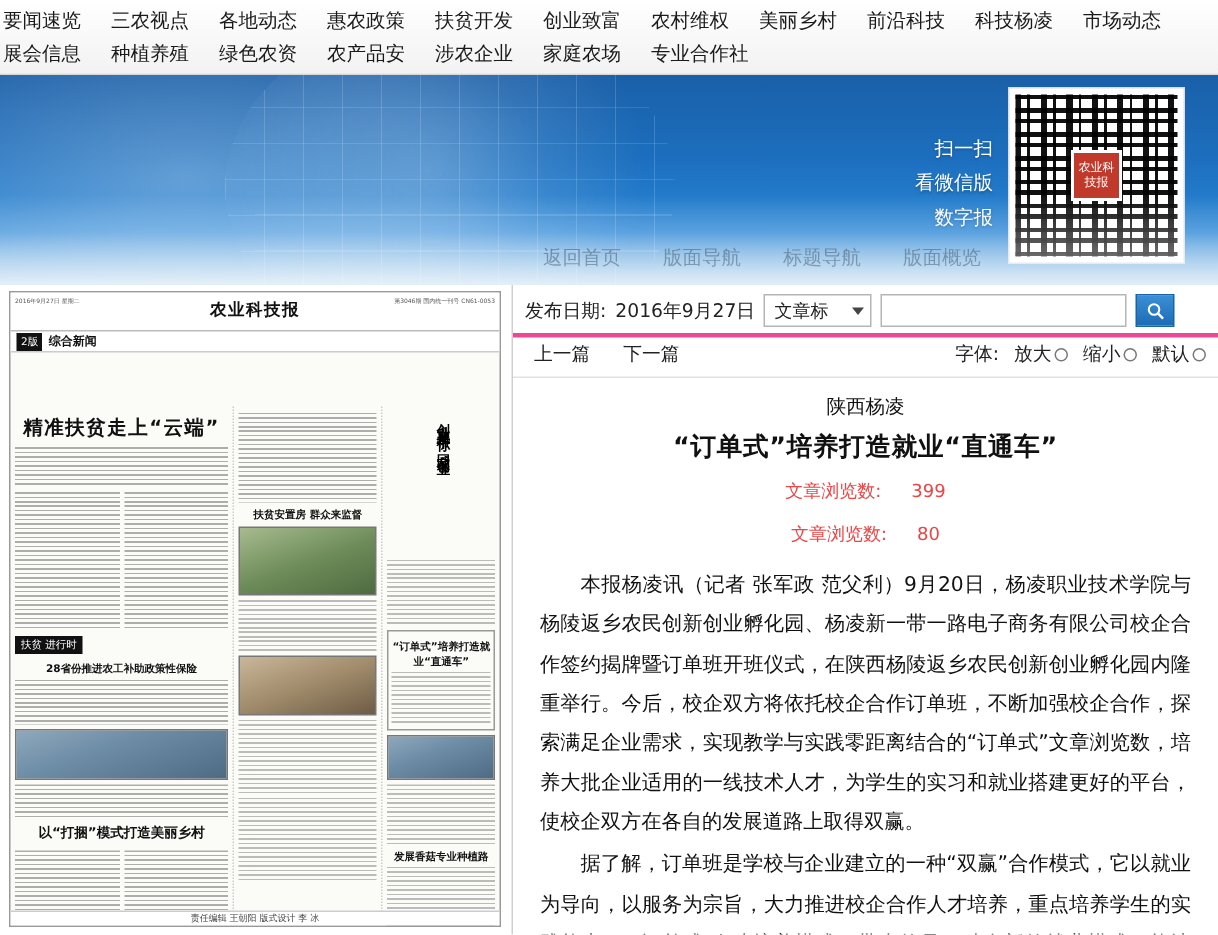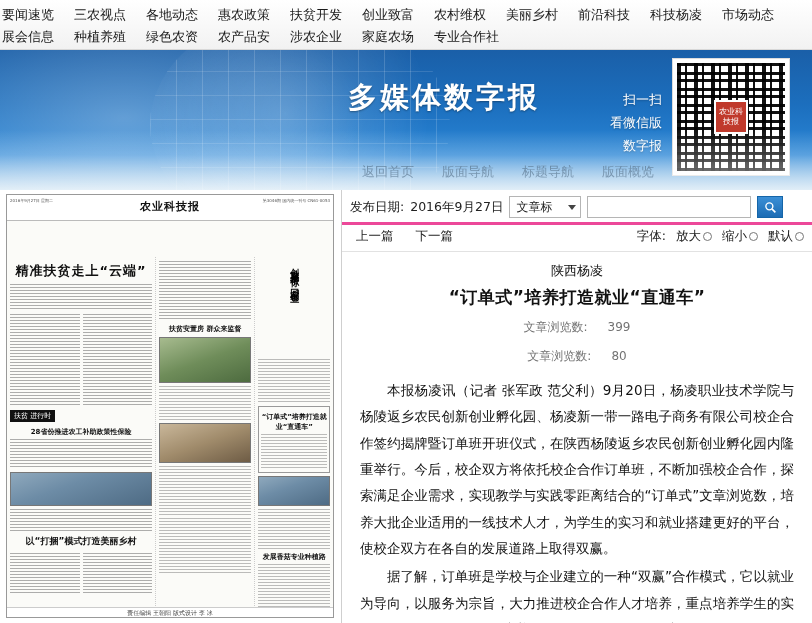--- a/index.html
+++ b/index.html
@@ -361,21 +361,21 @@
     text-align: center;
     font-size: 17px;
     font-weight: bold;
     color: #111;
     margin: 6px 0 10px;
     letter-spacing: .5px;
   }
   .art-meta {
     text-align: center;
     font-size: 12px;
-    color: #737373;
+    color: #ef4444;
     margin-bottom: 12px;
   }
   .art-meta span { margin: 0 10px; }
   .art-p {
     font-size: 13.5px;
     line-height: 1.95;
     color: #111;
     text-align: justify;
     text-indent: 2em;
     margin: 0 0 2px 0;
@@ -405,21 +405,20 @@
       <a href="#">绿色农资</a>
       <a href="#">农产品安</a>
       <a href="#">涉农企业</a>
       <a href="#">家庭农场</a>
       <a href="#">专业合作社</a>
     </div>
   </div>
 
   <div class="banner">
     <div class="globe"></div>
-    <div class="banner-title">多媒体数字报</div>
 
     <div class="qr-labels">
       <div>扫一扫</div>
       <div>看微信版</div>
       <div>数字报</div>
     </div>
 
     <div class="qr-box">
       <div class="qr-inner">
         <div class="seal">农业科技报</div>
@@ -435,20 +434,24 @@
   </div>
 
   <div class="content">
 
     <div class="left-pane">
       <div class="paper">
         <div class="paper-top">
           <div class="tiny-l">2016年9月27日 星期二</div>
           <div class="paper-masthead">农业科技报</div>
           <div class="tiny-r">第3046期 国内统一刊号 CN61-0053</div>
+        </div>
+        <div class="paper-secline">
+          <div class="badge">2版</div>
+          <div class="sec">综合新闻</div>
         </div>
 
         <div class="paper-body">
 
           <div class="col c1">
             <div class="hl-big">精准扶贫走上“云端”</div>
             <div class="lines" style="--h:26px"></div>
             <div class="cols2">
               <div class="lines" style="--h:92px"></div>
               <div class="lines" style="--h:92px"></div>

